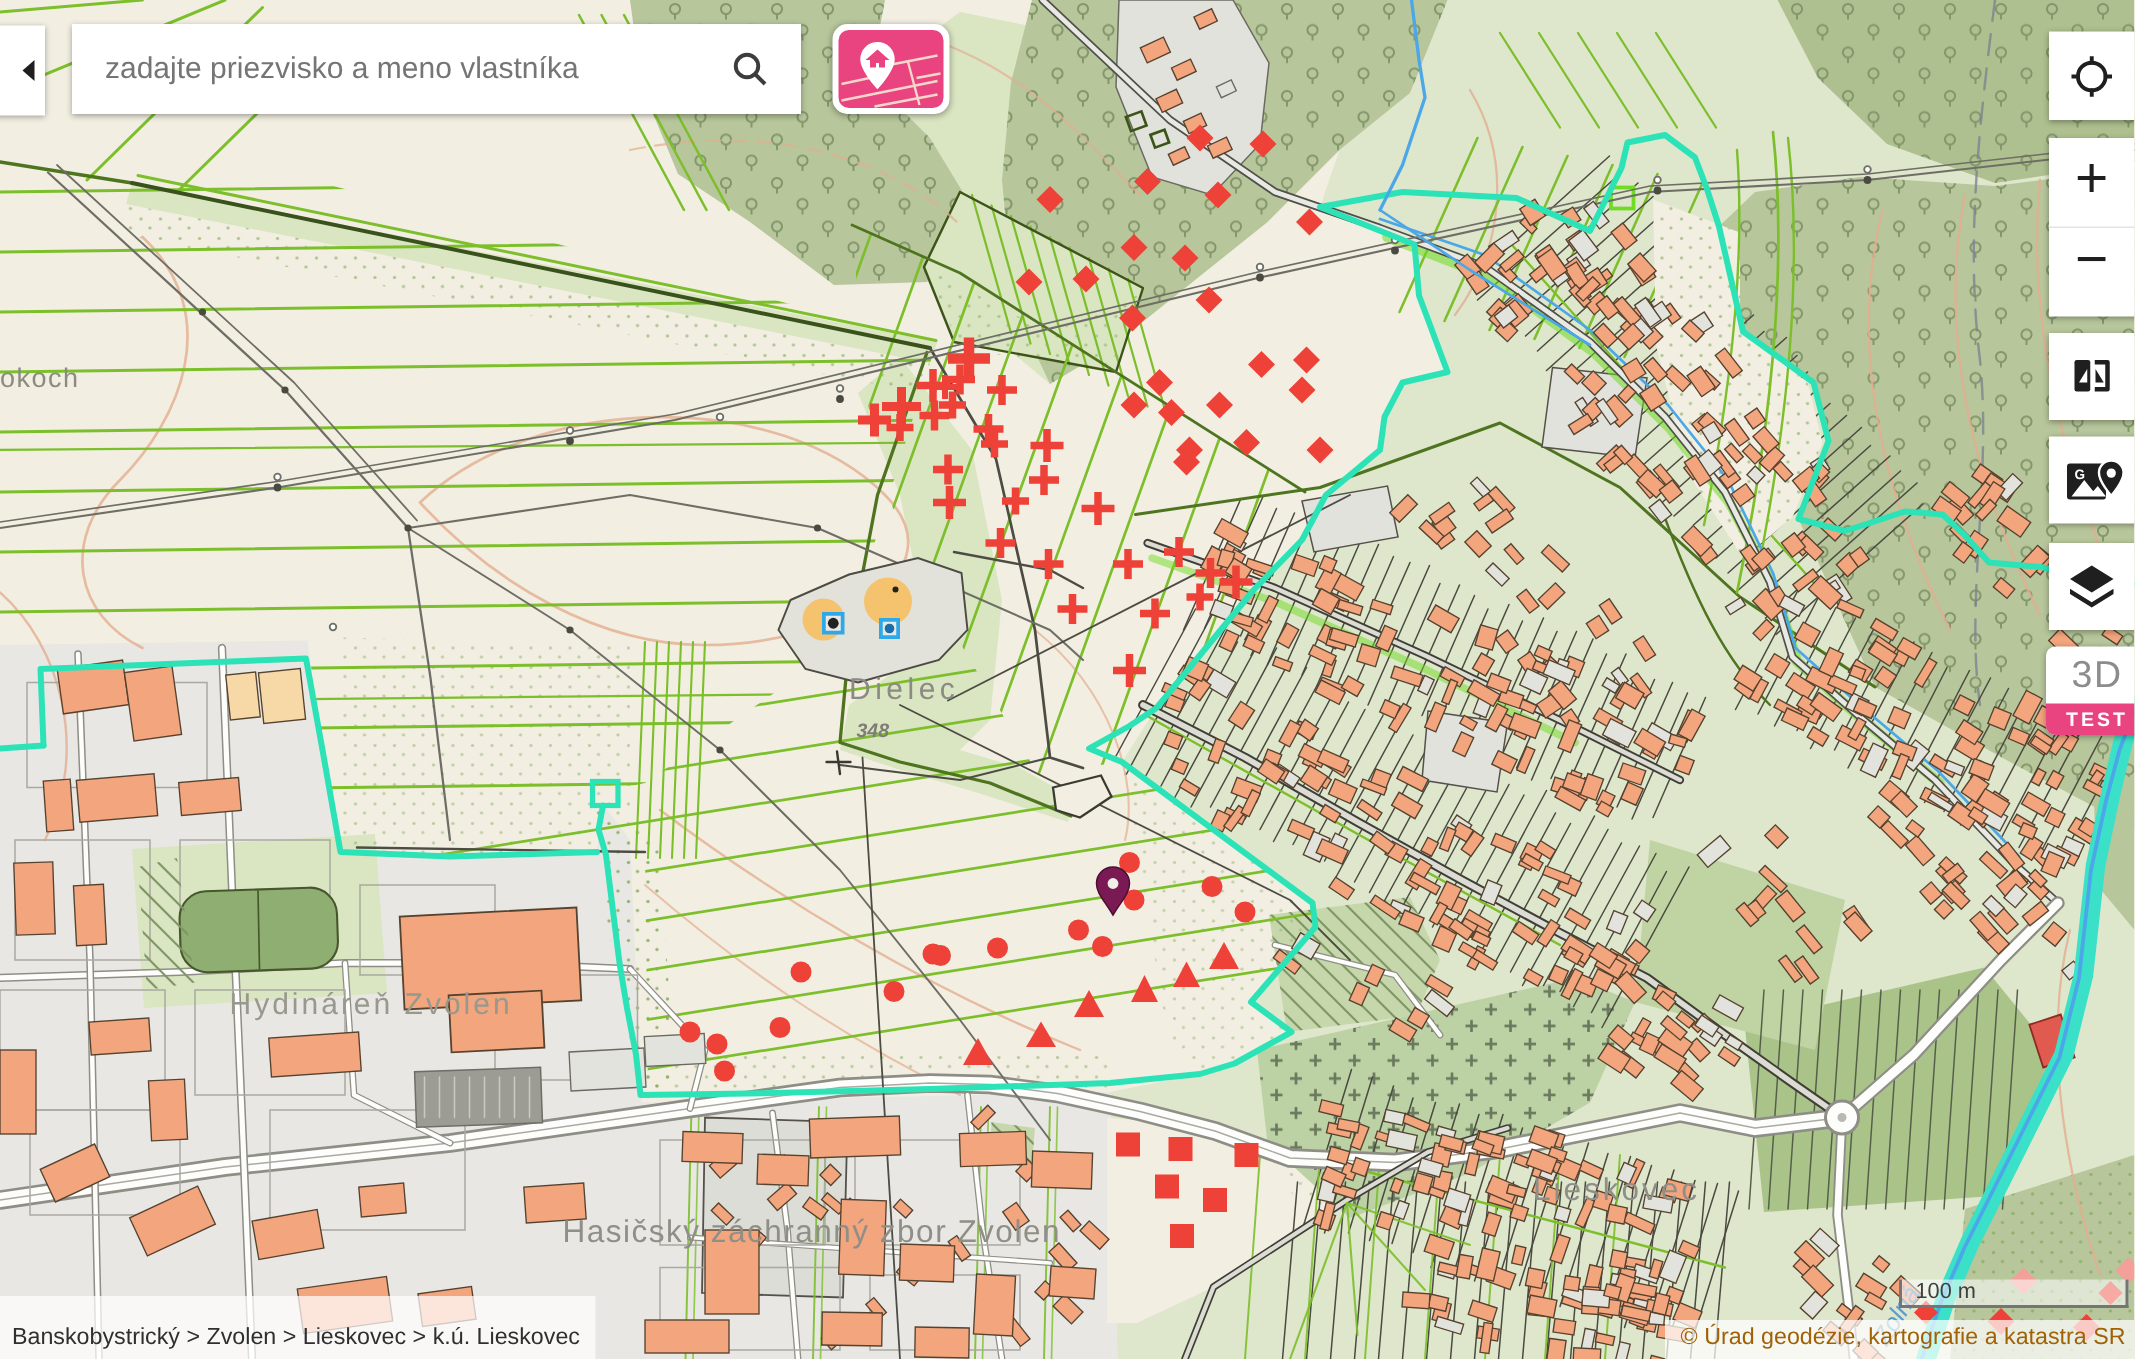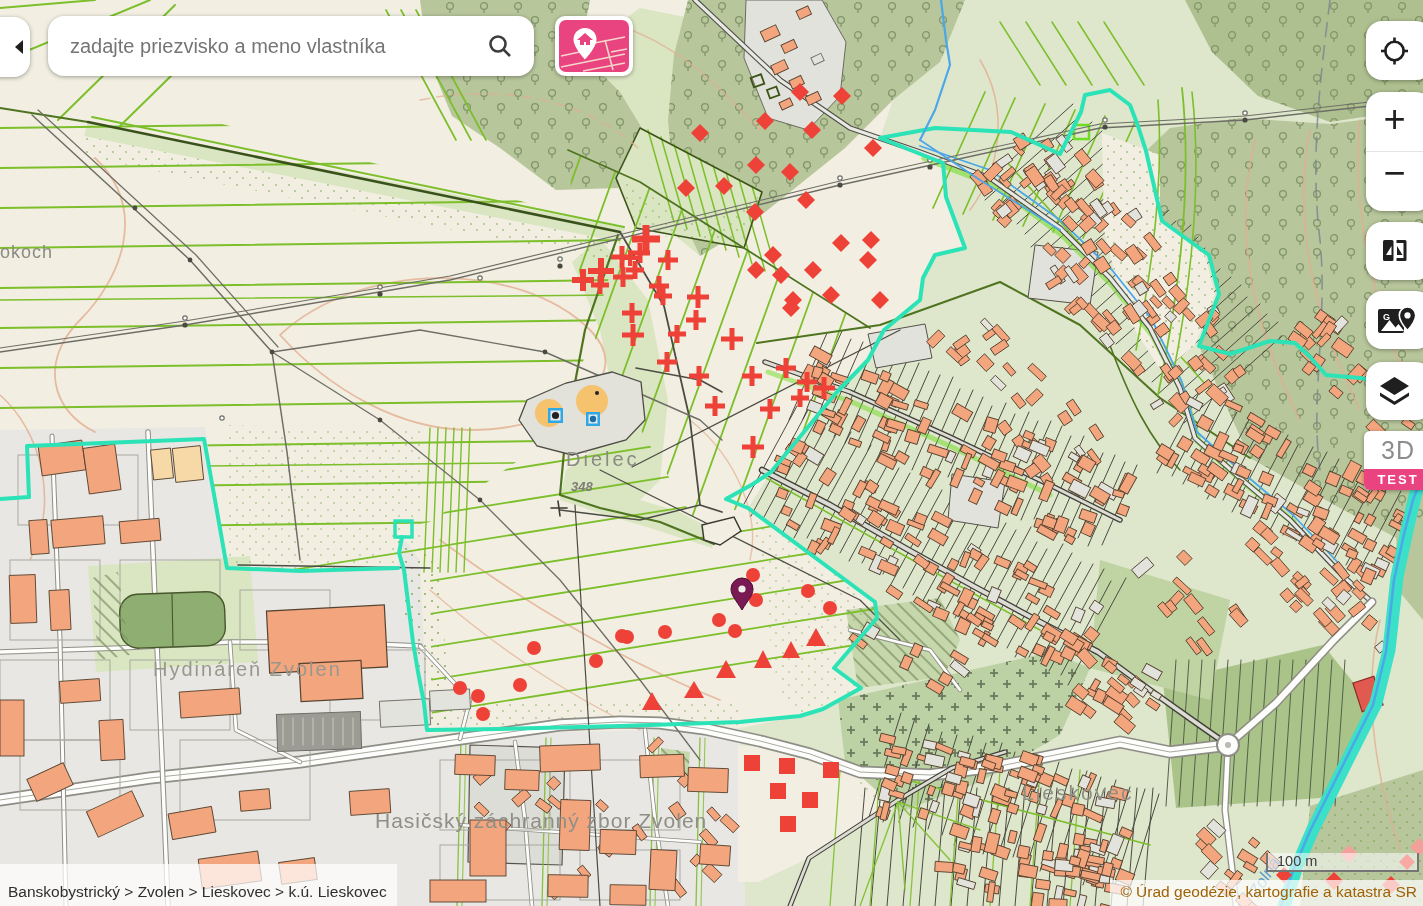--- a/index.html
+++ b/index.html
@@ -1,16 +1,16 @@
 <!DOCTYPE html>
 <html><head><meta charset="utf-8"><style>
 *{margin:0;padding:0;box-sizing:border-box}
 html,body{width:1423px;height:906px;overflow:hidden;font-family:"Liberation Sans",sans-serif}
 #stage{position:relative;width:1423px;height:906px;overflow:hidden;background:#F2EFE2}
-.btn{position:absolute;background:#FFF;border-radius:16px;box-shadow:0 1px 4px rgba(0,0,0,.35)}
+.btn{position:absolute;background:#FFF;border-radius:0;box-shadow:0 1px 4px rgba(0,0,0,.35)}
 </style></head><body>
 <div id="stage">
 <svg width="1423" height="906" style="position:absolute;left:0;top:0">
 <rect width="1423" height="906" fill="#F2EFE2"></rect>
 <defs>
 <pattern id="trees" width="34" height="29" patternUnits="userSpaceOnUse">
  <g fill="none" stroke="#82966A" stroke-width="1.3">
   <circle cx="8" cy="6" r="3.4"></circle>
             <line x1="8" y1="9.4" x2="8" y2="13"></line>
   <circle cx="25" cy="20" r="3.4"></circle>

